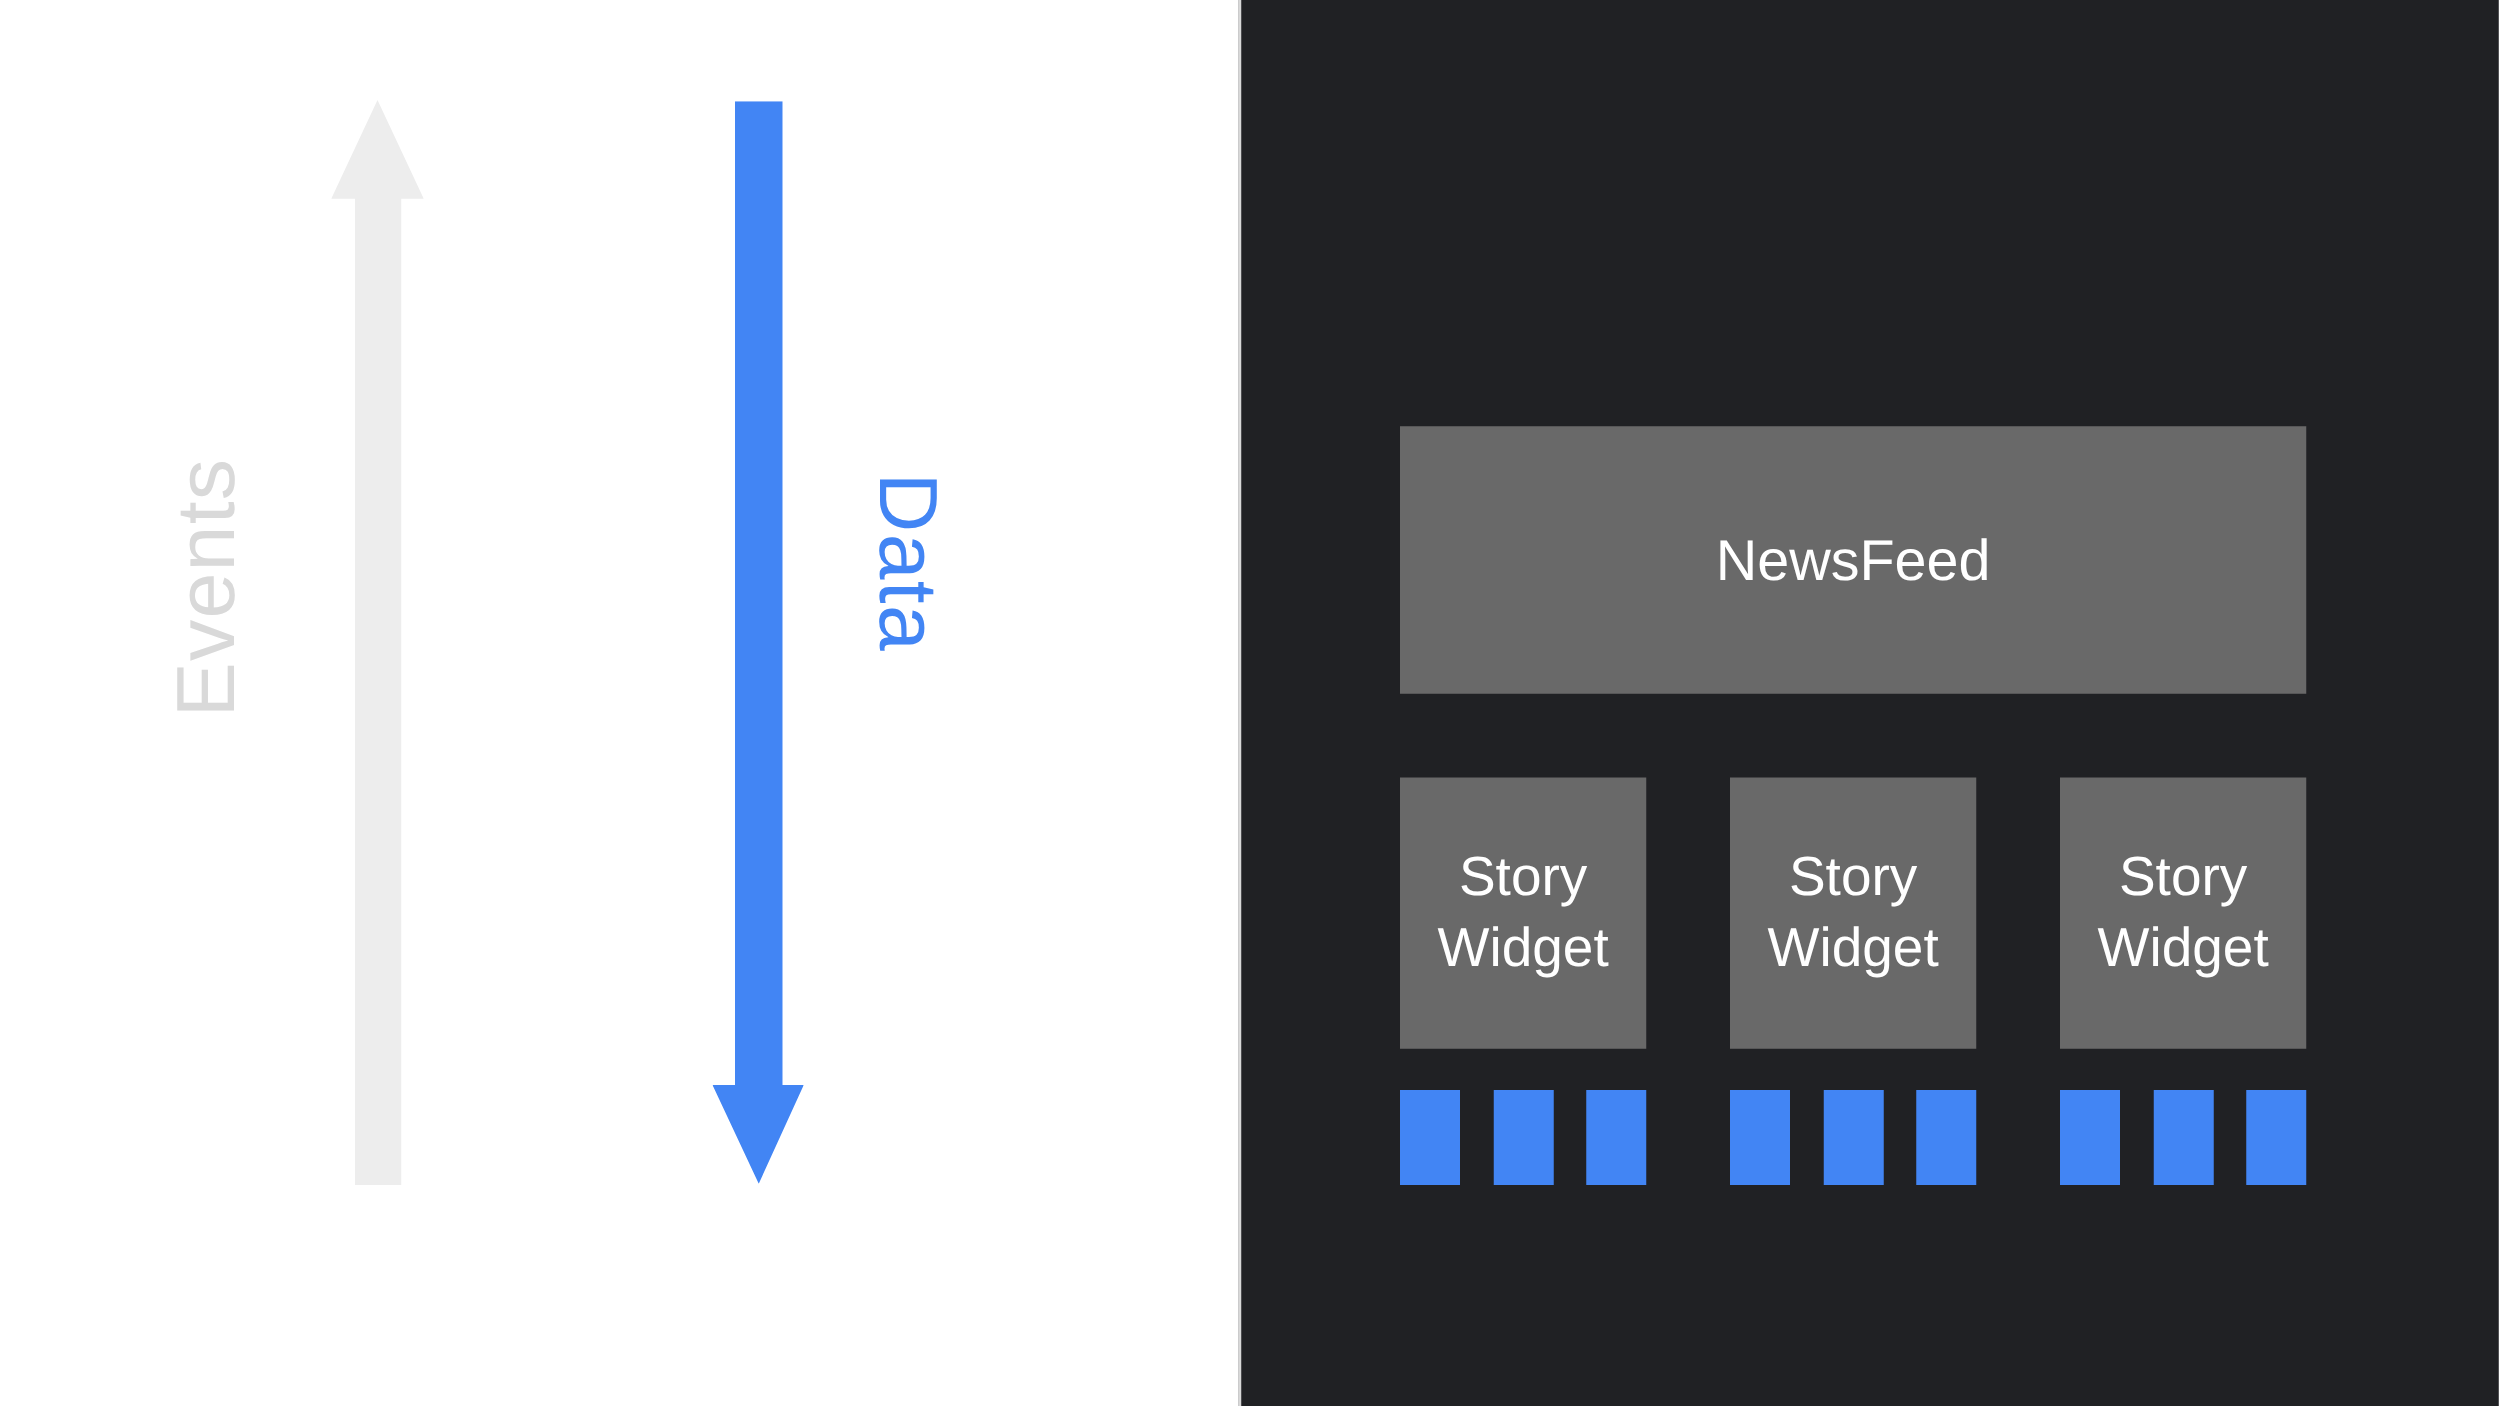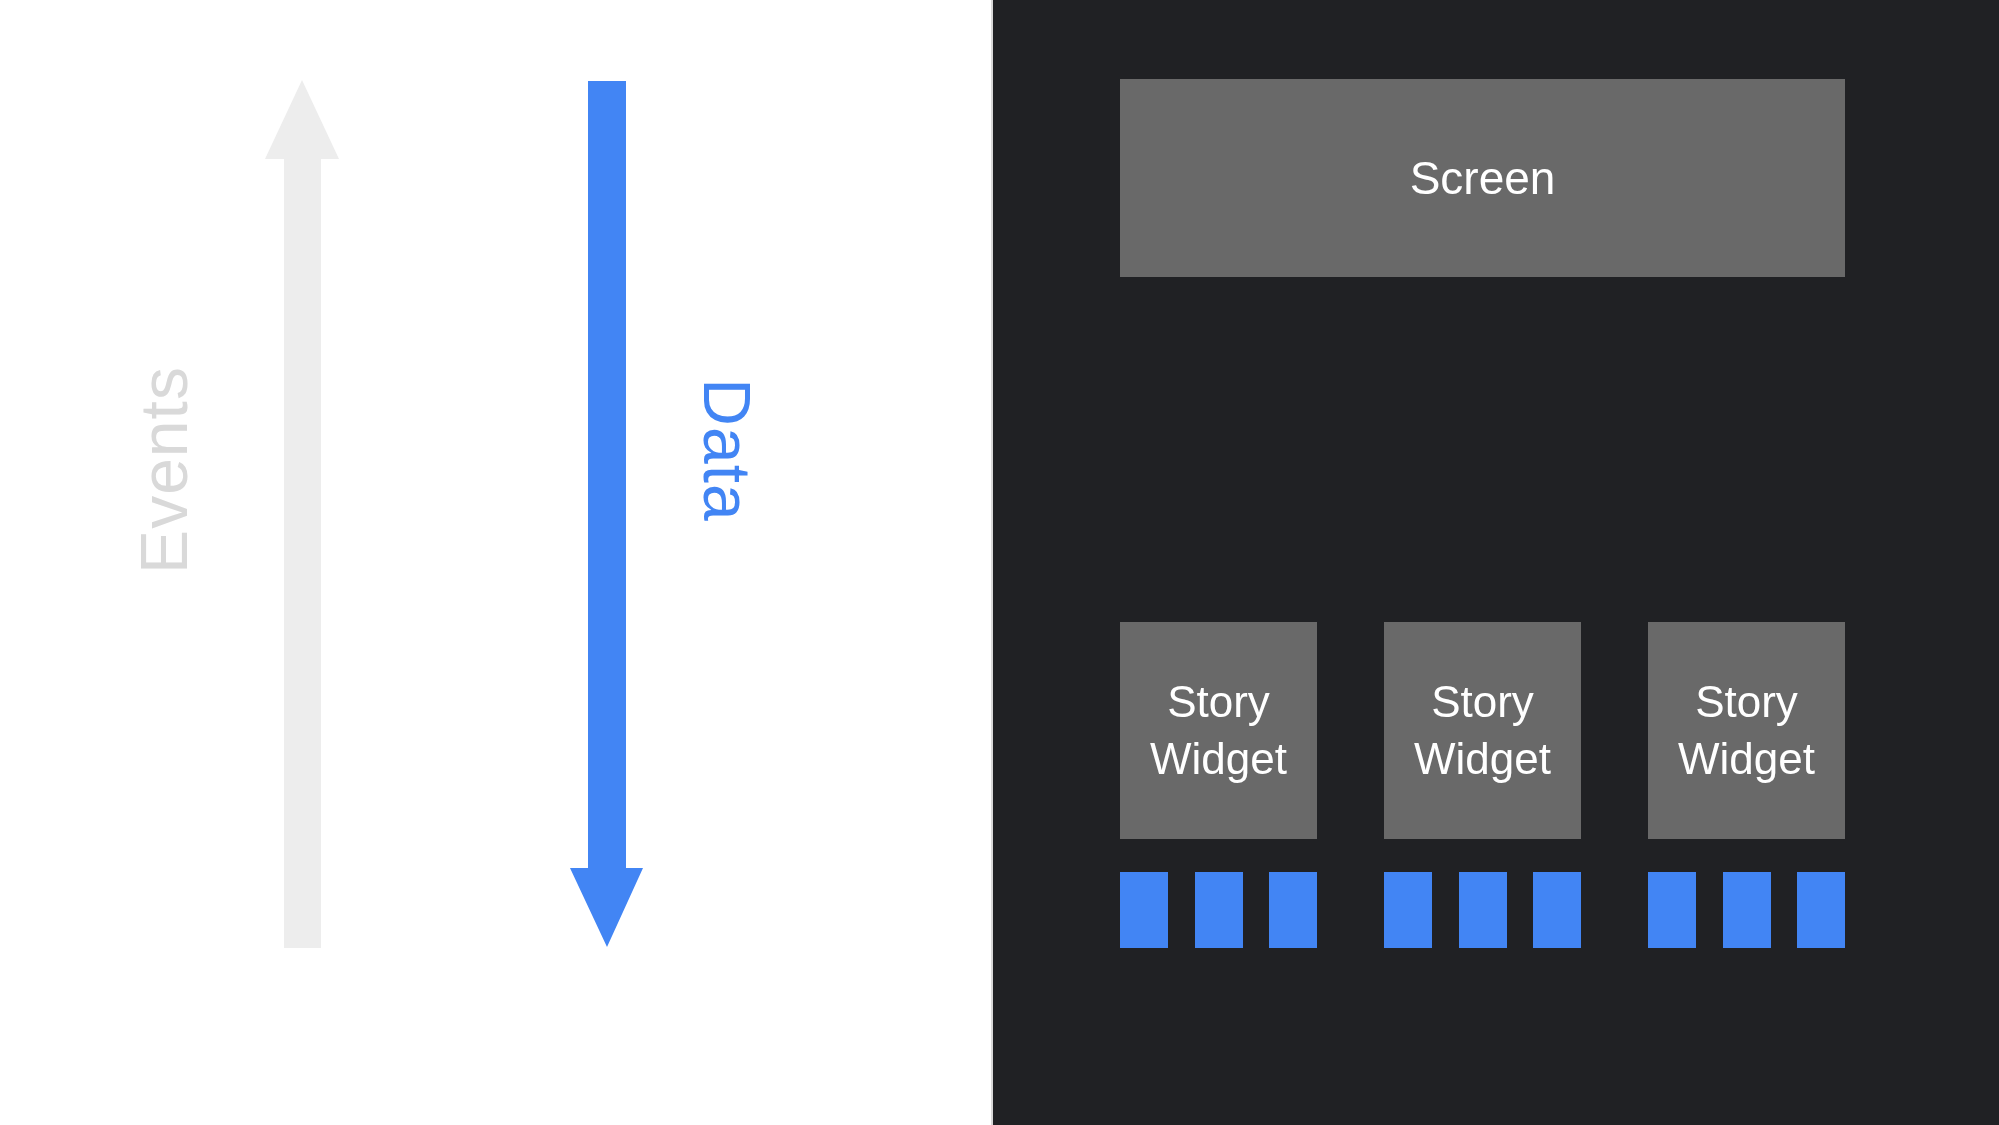--- a/index.html
+++ b/index.html
@@ -130,24 +130,24 @@
     <svg class="arrow-svg arrow-down" viewBox="0 0 73 866" xmlns="http://www.w3.org/2000/svg" aria-hidden="true">
       <polygon points="18,0 56,0 56,787 73,787 37,866 0,787 18,787" fill="#4285f4"></polygon>
     </svg>
 
     <div class="vlabel data-label">Data</div>
   </div>
 
   <div class="right-panel">
     <div class="tree">
 
-      <div class="box screen-box">
-        <span>Screen</span>
+
+      <div class="box newsfeed-box">
+        <span>NewsFeed</span>
       </div>
-
 
       <div class="story-row">
         <div class="story-box">
           <span>Story Widget</span>
         </div>
         <div class="story-box">
           <span>Story Widget</span>
         </div>
         <div class="story-box">
           <span>Story Widget</span>

